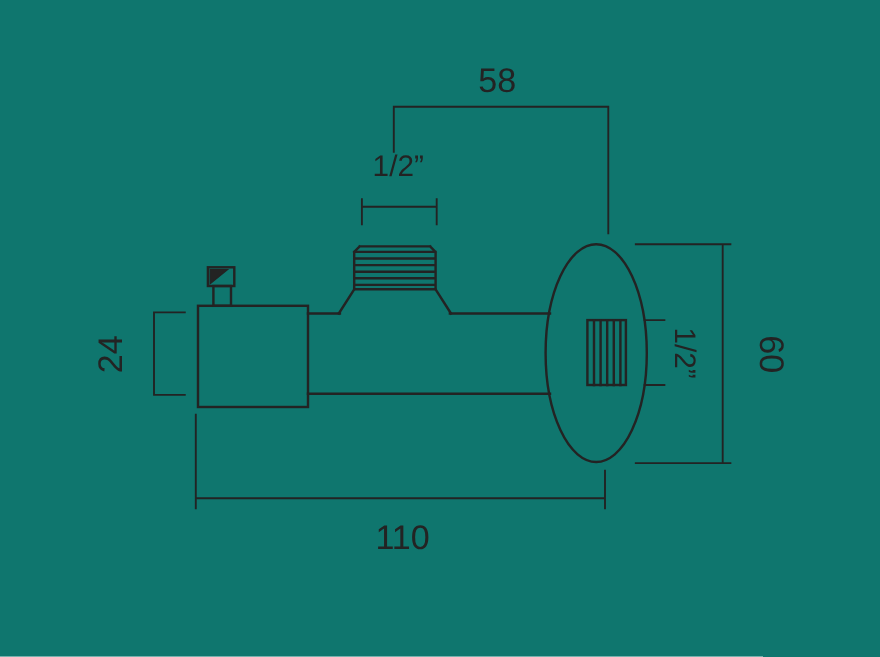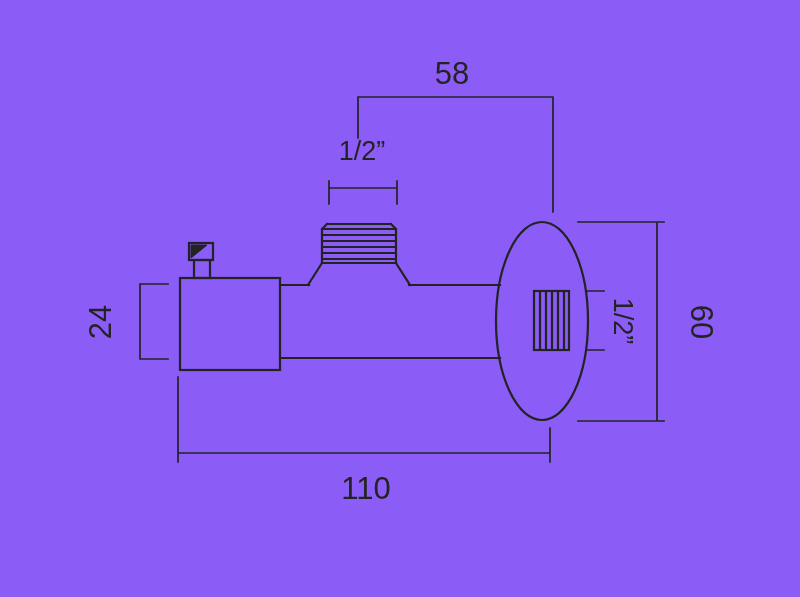--- a/index.html
+++ b/index.html
@@ -4,21 +4,21 @@
 <style>
   html, body {
     margin: 0;
     padding: 0;
     background: #ffffff;
   }
   .page {
     position: relative;
     width: 800px;
     height: 597px;
-    background: #8b5cf6;
+    background: #0f766e;
     overflow: hidden;
     font-family: "Liberation Sans", sans-serif;
   }
   svg { display: block; }
   .obj {
     fill: none;
     stroke: #232323;
     stroke-width: 2.2;
     stroke-linecap: square;
   }

